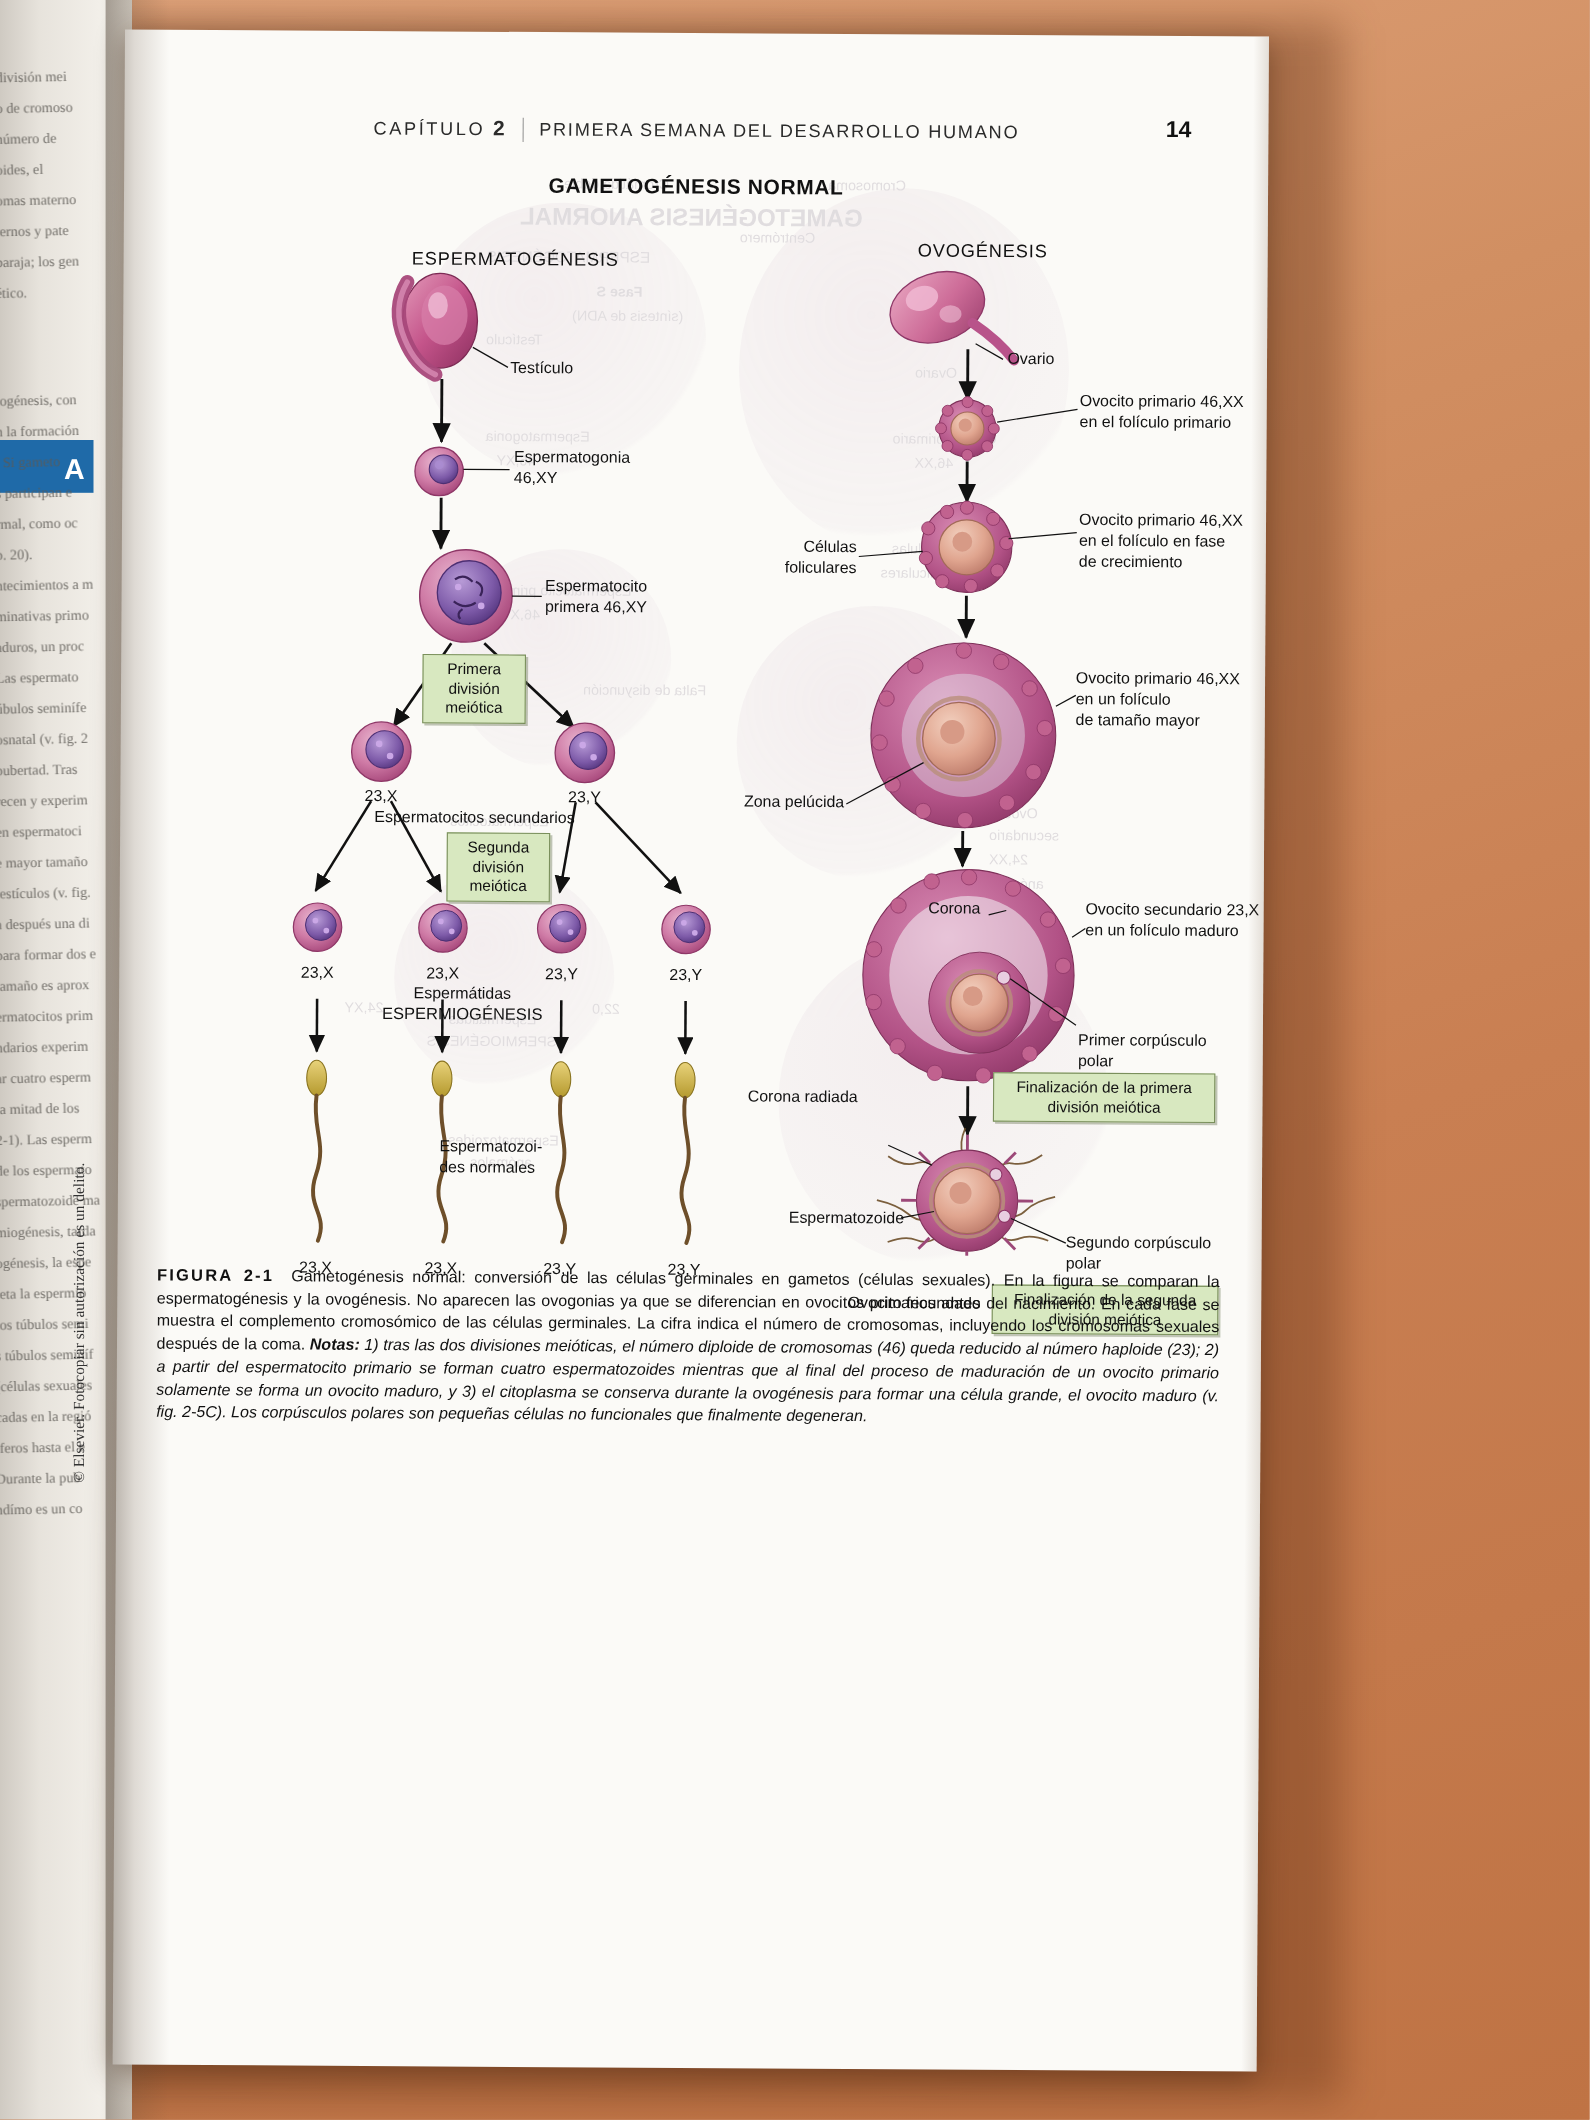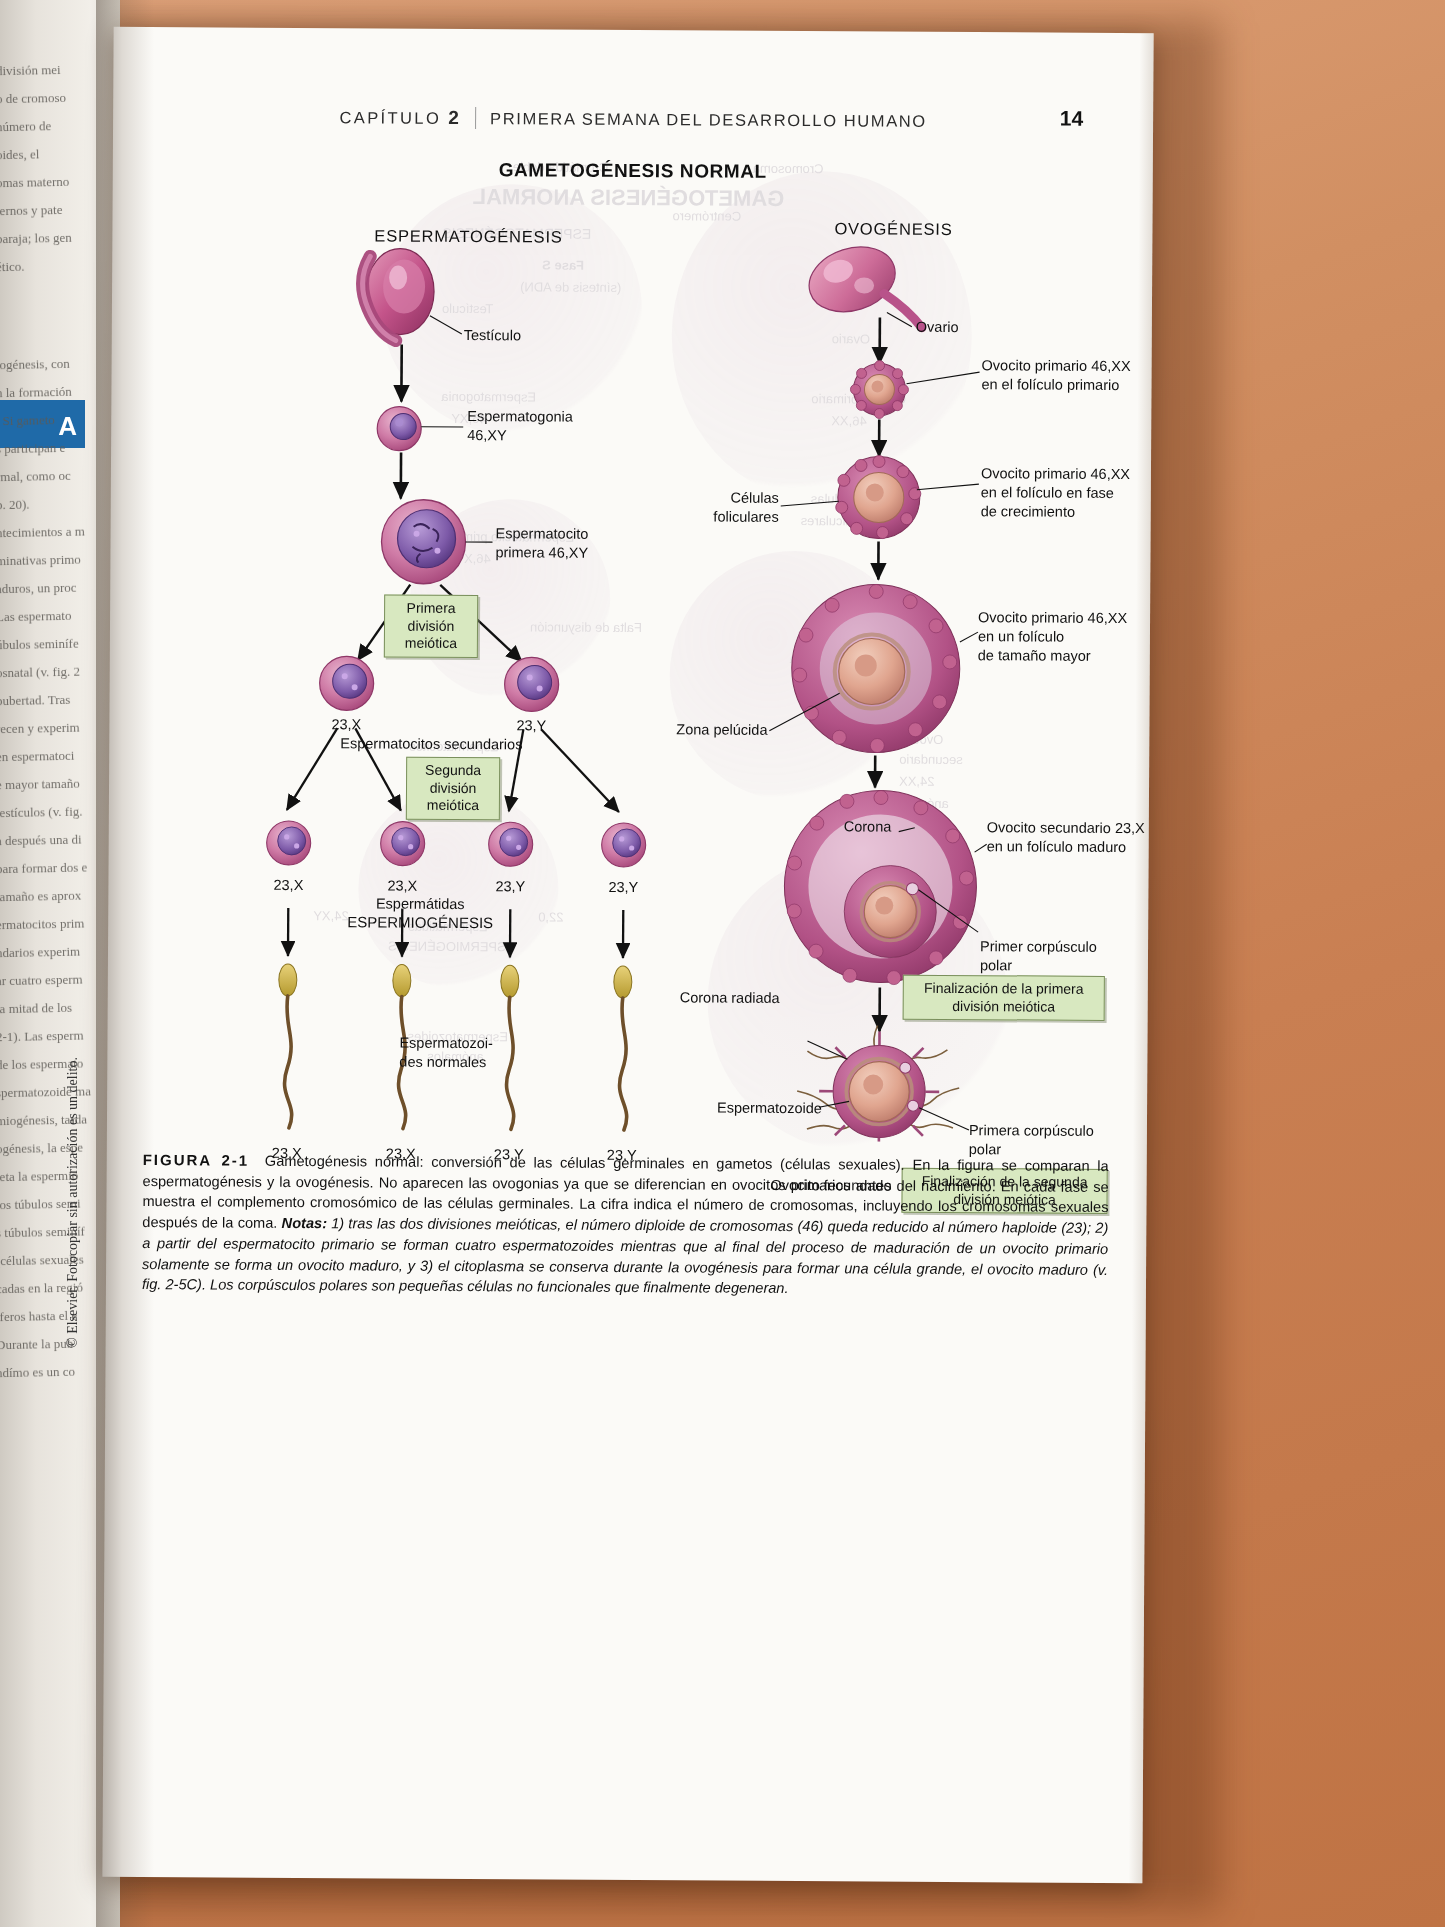--- a/index.html
+++ b/index.html
@@ -695,21 +695,21 @@
 
       <div class="greenbox" style="left:795px; top:943px; width:186px;">
         <span>Finalización de la primera</span><br>
         <span>división meiótica</span>
       </div>
 
       <div class="lbl" style="left:572px; top:958px;">Corona radiada</div>
       <div class="lbl" style="left:610px; top:1068px;">Espermatozoide</div>
 
       <div class="lbl" style="left:862px; top:1089px;">
-        <span>Primera corpúsculo</span><br>
+        <span>Segundo corpúsculo</span><br>
         <span>polar</span>
       </div>
 
       <div class="lbl" style="left:664px; top:1145px;">Ovocito fecundado</div>
 
       <div class="greenbox" style="left:795px; top:1136px; width:190px;">
         <span>Finalización de la segunda</span><br>
         <span>división meiótica</span>
       </div>
     </div>

